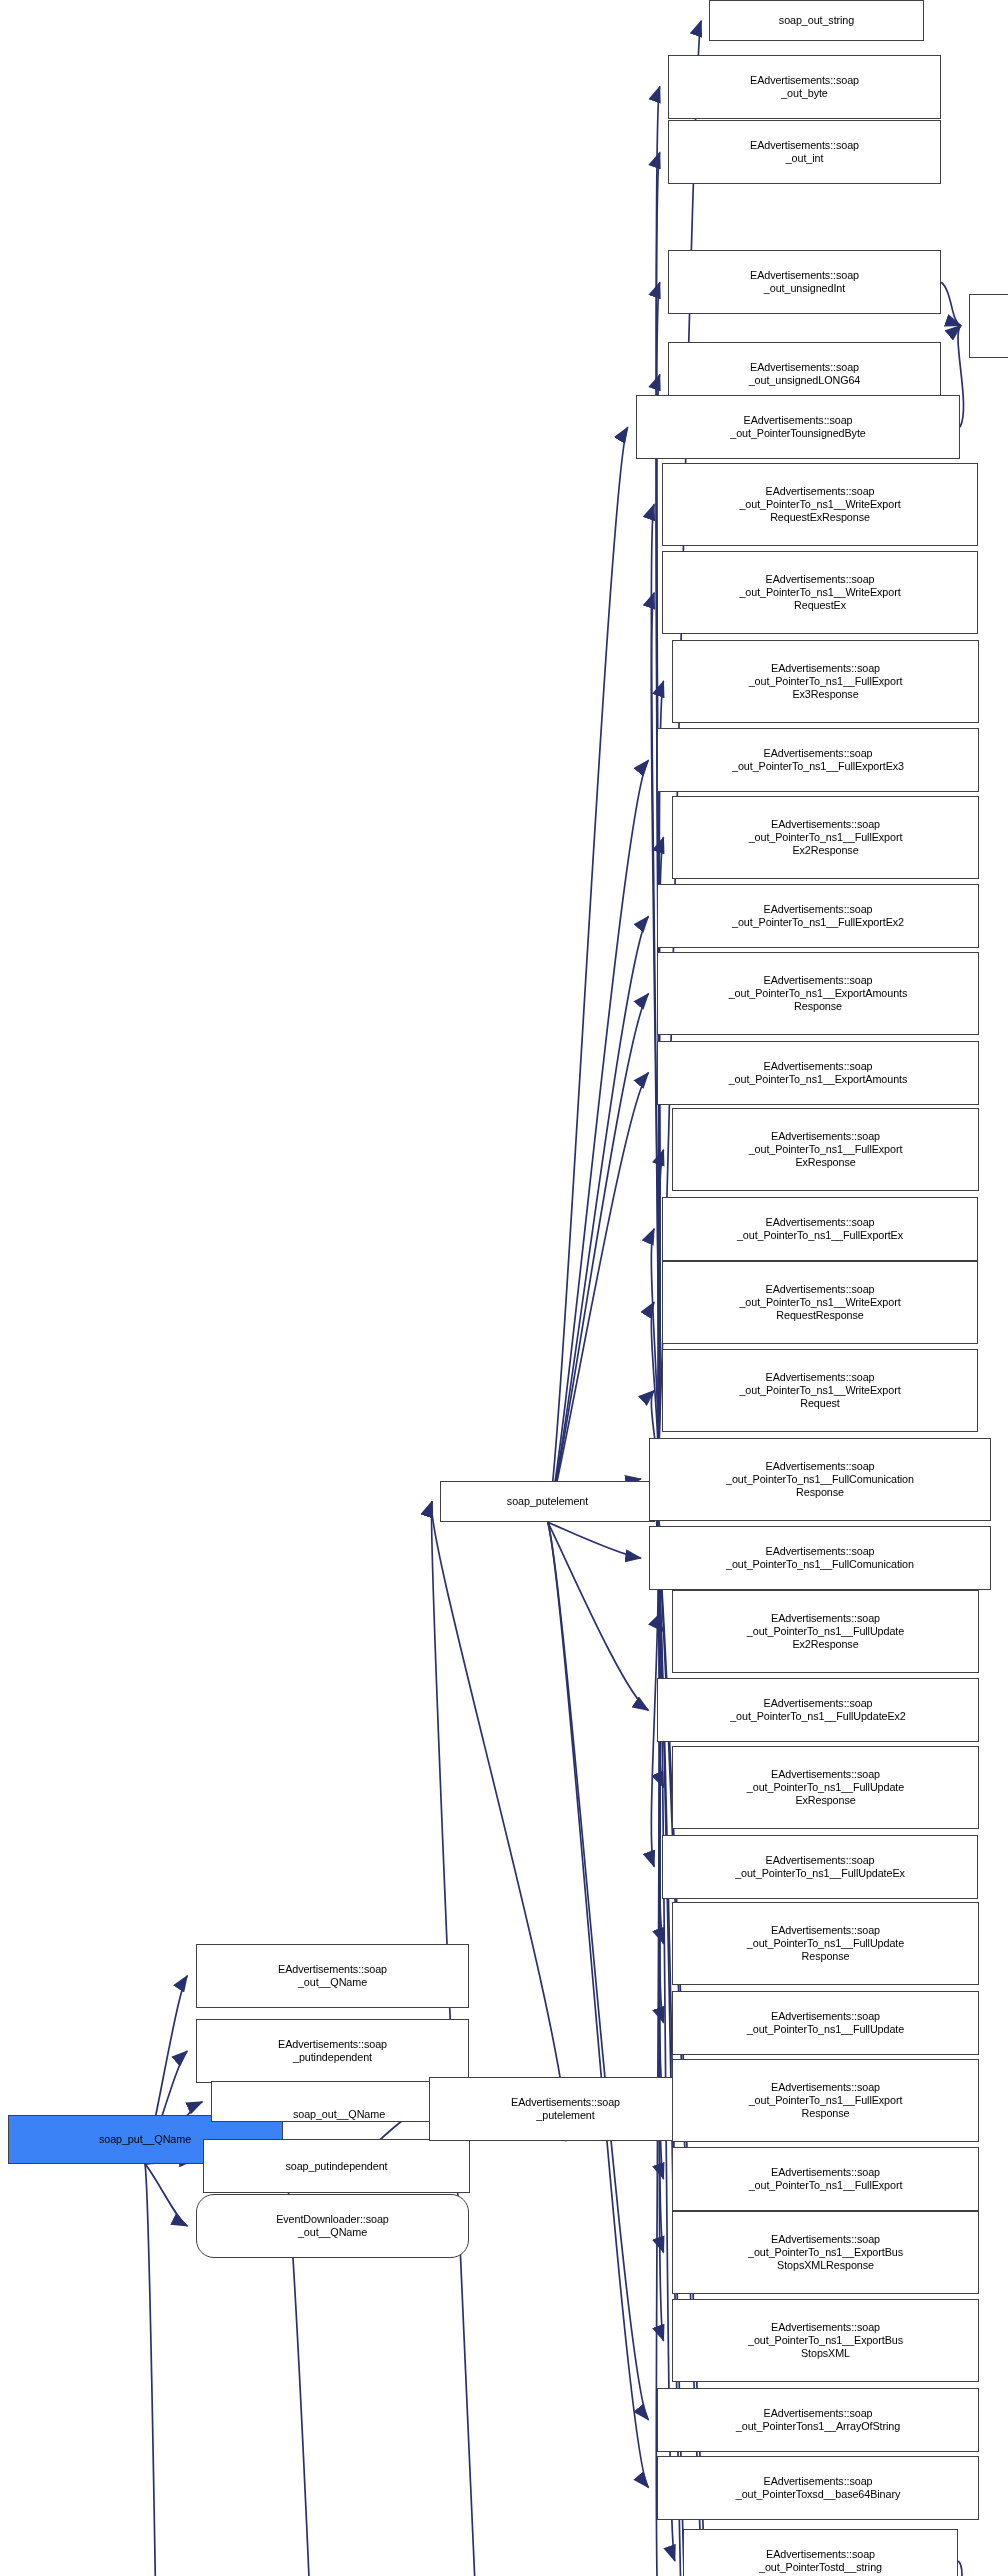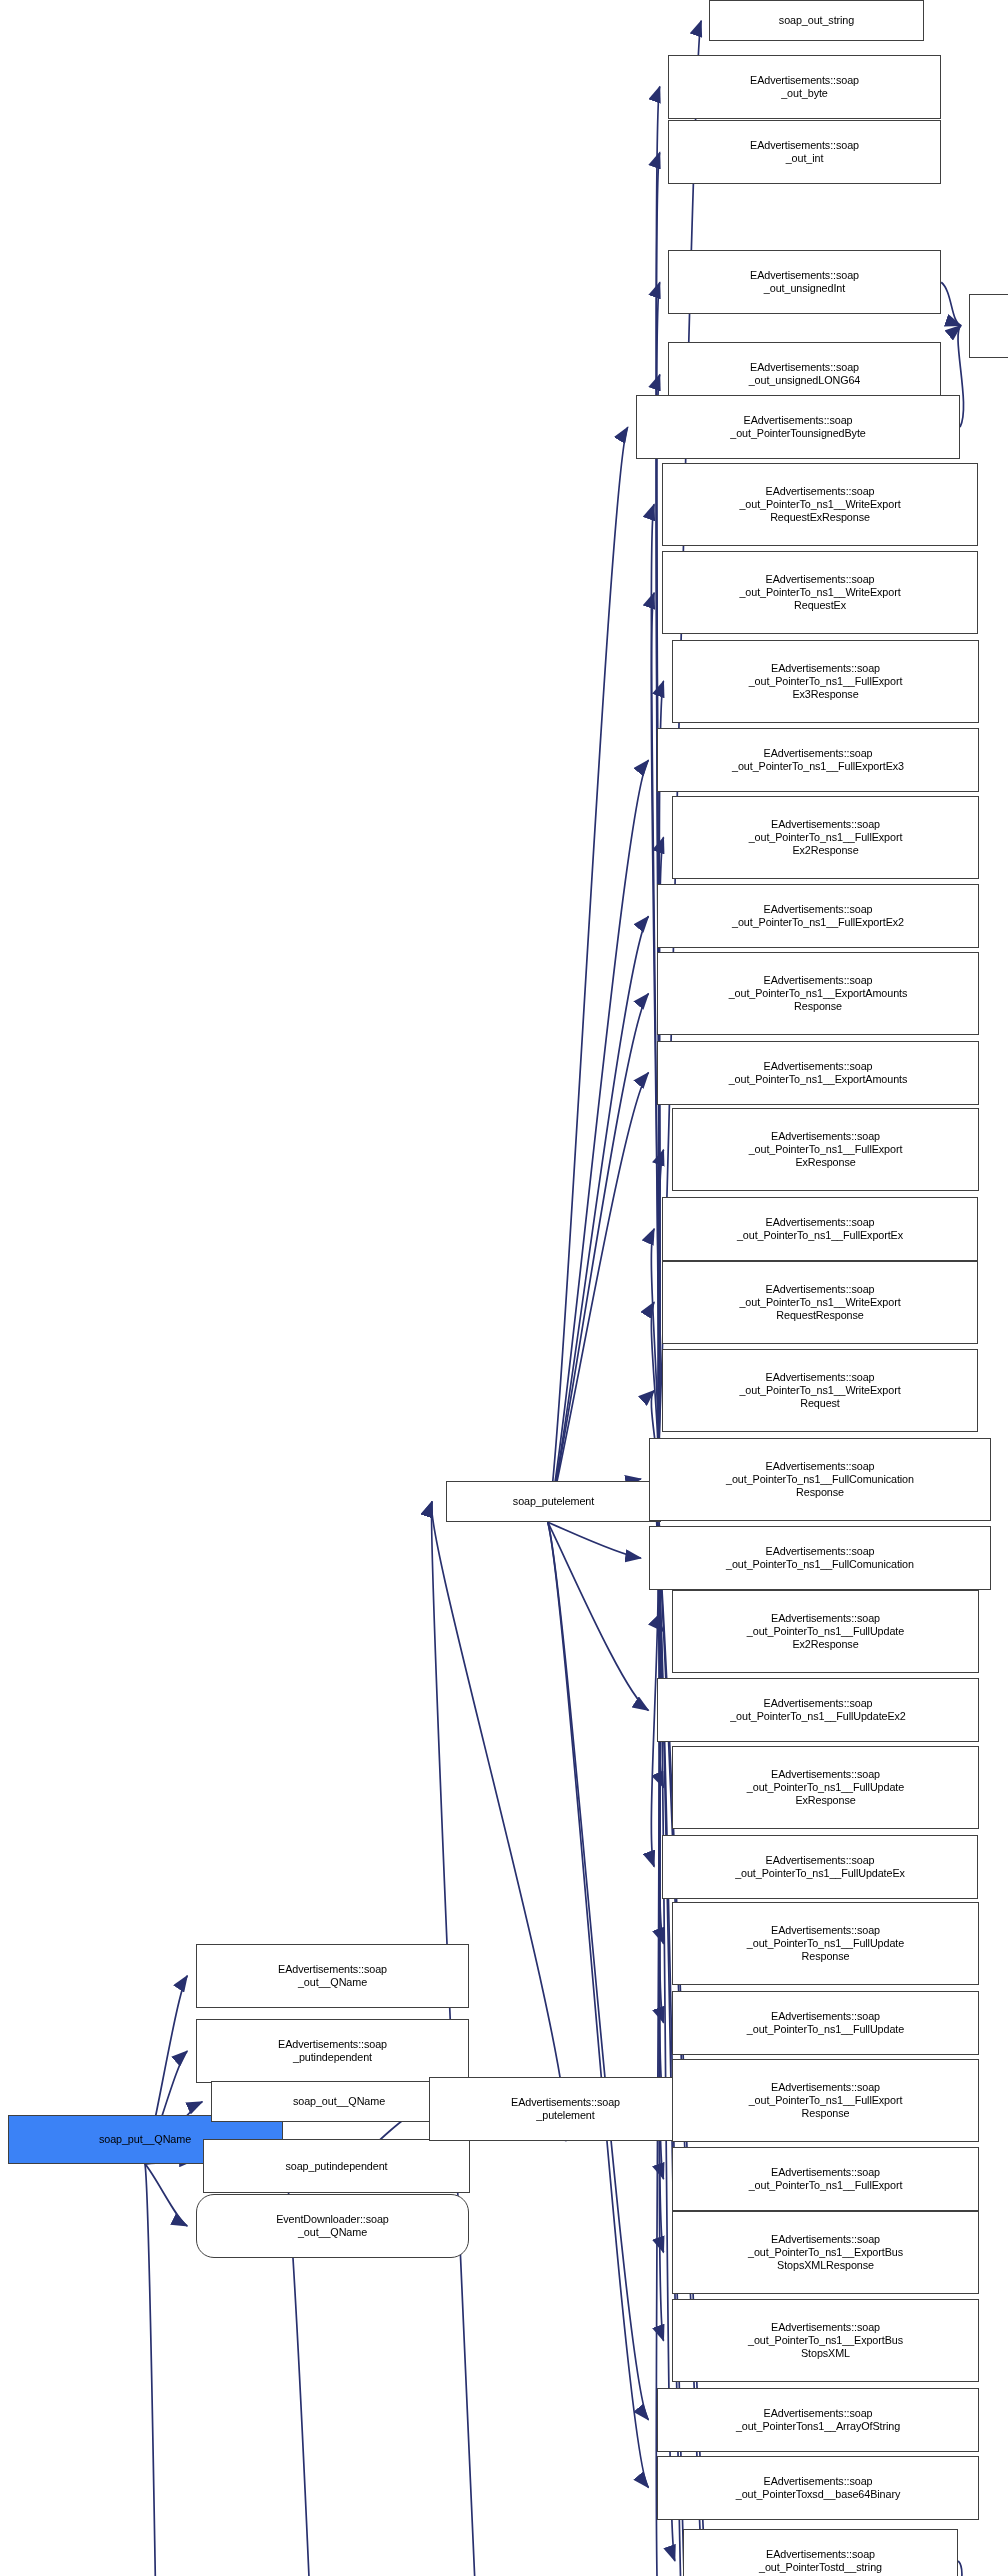--- a/index.html
+++ b/index.html
@@ -90,27 +90,27 @@
         <path d="M509,1361 C515,1367.27 505,1388.492 510.5,1391" marker-end="url(#ah)"></path>
         <path d="M436.5,1419 C450.63,1413.148 491.45,1393.3408 510.5,1391" marker-end="url(#ah)"></path>
       </g>
   </svg>
   <div id="nodes">
       <div class="node root" style="left: 7.5px; top: 2115px; width: 275px; height: 49px;"><span>soap_put__QName</span></div>
       <div class="node" style="left: 196px; top: 1944px; width: 273px; height: 64px;"><span>EAdvertisements::soap
 _out__QName</span></div>
       <div class="node" style="left: 196px; top: 2019px; width: 273px; height: 64px;"><span>EAdvertisements::soap
 _putindependent</span></div>
-      <div class="node" style="left: 211px; top: 2081px; width: 256px; height: 41px;"><span>soap_out__QName</span></div>
+      <div class="node" style="left: 211px; top: 2081px; width: 256px; height: 41px; align-items: flex-end;"><span>soap_out__QName</span></div>
       <div class="node" style="left: 203px; top: 2139px; width: 267px; height: 54px;"><span>soap_putindependent</span></div>
       <div class="node" style="left: 196px; top: 2194px; width: 273px; height: 64px; border-radius: 18px;"><span>EventDownloader::soap
 _out__QName</span></div>
       <div class="node" style="left: 429px; top: 2077px; width: 273px; height: 64px;"><span>EAdvertisements::soap
 _putelement</span></div>
-      <div class="node" style="left: 440px; top: 1481px; width: 215px; height: 41px; margin-left: 6px;"><span>soap_putelement</span></div>
+      <div class="node" style="left: 440px; top: 1481px; width: 215px; height: 41px;"><span>soap_putelement</span></div>
       <div class="node" style="left: 709px; top: 0px; width: 215px; height: 41px; align-items: center;"><span>soap_out_string</span></div>
       <div class="node" style="left: 668px; top: 55px; width: 273px; height: 64px;"><span>EAdvertisements::soap
 _out_byte</span></div>
       <div class="node" style="left: 668px; top: 120px; width: 273px; height: 64px;"><span>EAdvertisements::soap
 _out_int</span></div>
       <div class="node" style="left: 668px; top: 250px; width: 273px; height: 64px;"><span>EAdvertisements::soap
 _out_unsignedInt</span></div>
       <div class="node" style="left: 668px; top: 342px; width: 273px; height: 64px;"><span>EAdvertisements::soap
 _out_unsignedLONG64</span></div>
       <div class="node" style="left: 636px; top: 395px; width: 324px; height: 64px;"><span>EAdvertisements::soap

